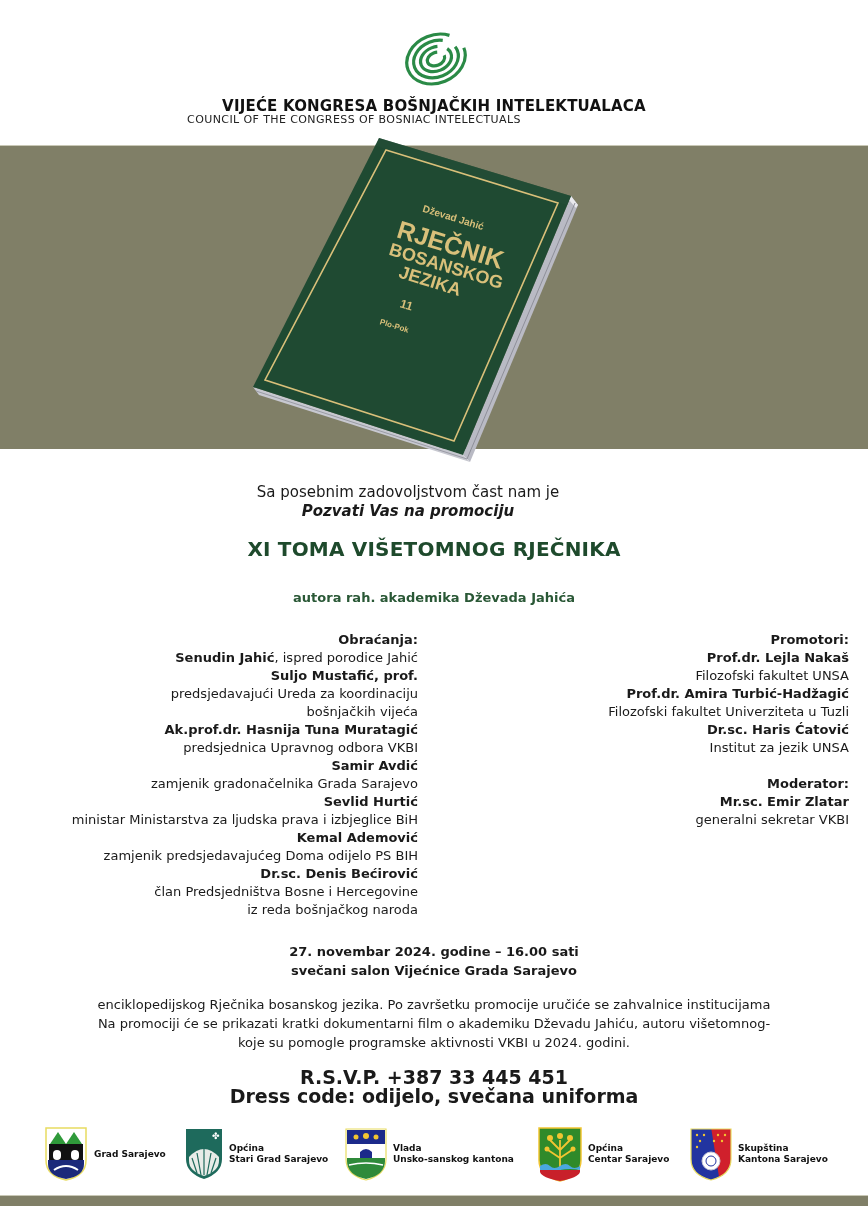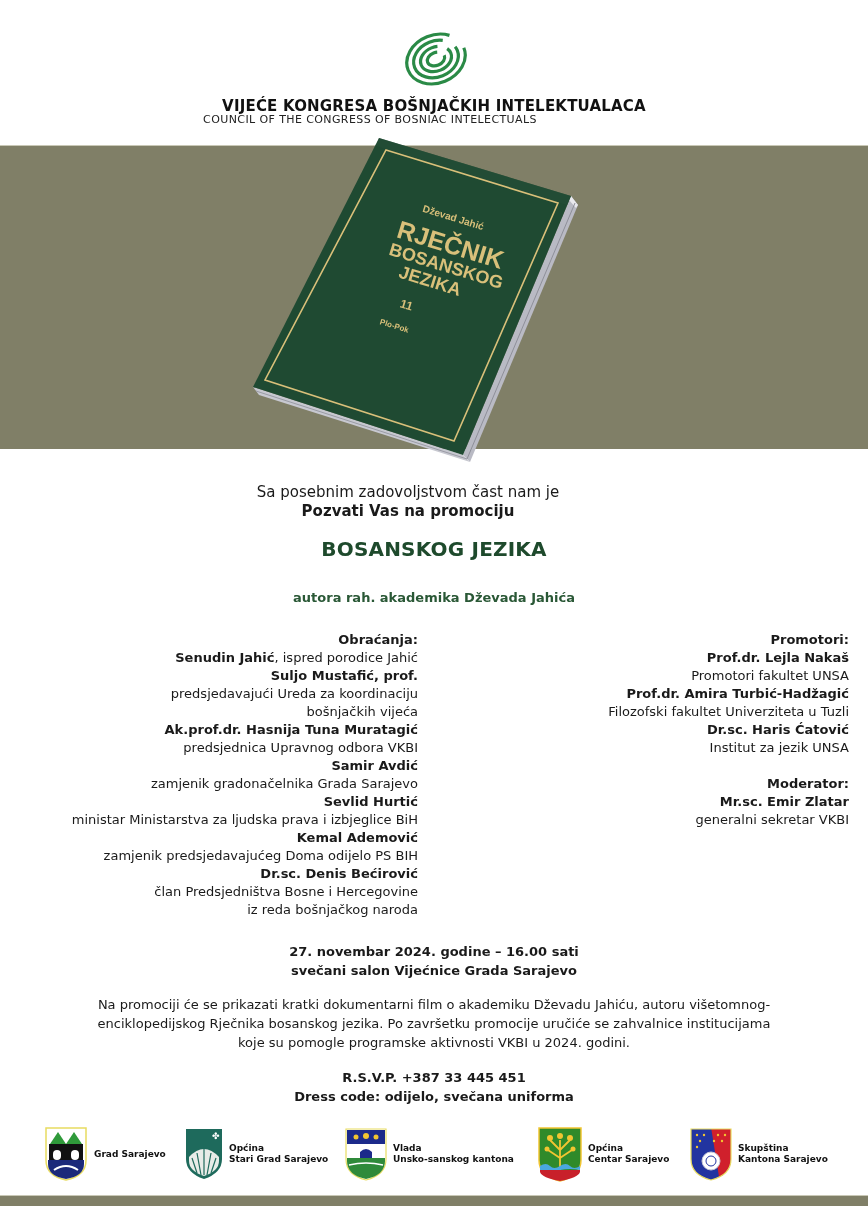--- a/index.html
+++ b/index.html
@@ -3,43 +3,43 @@
 <meta charset="utf-8">
 <style>
   * { box-sizing: border-box; margin: 0; padding: 0; }
   html, body { width: 868px; height: 1206px; background: #ffffff; overflow: hidden; }
   body { position: relative; font-family: "DejaVu Sans", sans-serif; color: #1a1a1a; }
 
   .header { position: absolute; top: 0; left: 0; width: 868px; height: 145px; text-align: center; }
   .logo { position: absolute; left: 402px; top: 30px; width: 66px; height: 60px; }
   .org-name-bs { position: absolute; top: 97px; left: 0; width: 868px; text-align: center;
     font-size: 15px; font-weight: bold; letter-spacing: 0.2px; color: #111; }
-  .org-name-en { position: absolute; top: 113px; left: 16px; width: 708px; text-align: center;
+  .org-name-en { position: absolute; top: 113px; left: 0; width: 708px; text-align: center;
     font-size: 11px; letter-spacing: 0.4px; color: #222; }
 
   .band { position: absolute; top: 146px; left: 0; width: 868px; height: 303px; background: #807f67; }
   .band-line { position: absolute; top: 145px; left: 0; width: 868px; height: 1px; background: #c9c8b6; }
   .book-svg { position: absolute; left: 0; top: 0; width: 868px; height: 470px; }
 
   .intro { position: absolute; top: 483px; left: 0; width: 816px; text-align: center; font-size: 15px; line-height: 19px; }
-  .intro .bold { font-weight: bold; }
+  .intro .bold { font-weight: bold; font-style: italic; }
 
   .title { position: absolute; top: 537px; left: 0; width: 868px; text-align: center;
     font-size: 20px; line-height: 24px; font-weight: bold; color: #1e4a2c; letter-spacing: 0.2px; }
   .subtitle { position: absolute; top: 590px; left: 0; width: 868px; text-align: center;
     font-size: 13px; font-weight: bold; color: #2a5836; }
 
   .col-left { position: absolute; top: 631px; left: 0; width: 418px; text-align: right; font-size: 13px; line-height: 18px; }
   .col-right { position: absolute; top: 631px; left: 449px; width: 400px; text-align: right; font-size: 13px; line-height: 18px; }
   .b { font-weight: bold; }
   .gap { height: 18px; }
 
   .event { position: absolute; top: 942px; left: 0; width: 868px; text-align: center; font-size: 13px; line-height: 19px; font-weight: bold; }
   .desc { position: absolute; top: 995px; left: 40px; width: 788px; text-align: center; font-size: 13px; line-height: 19px; }
-  .rsvp { position: absolute; top: 1068px; left: 0; width: 868px; text-align: center; font-size: 13px; line-height: 19px; font-weight: bold; }
+  .rsvp { position: absolute; top: 1068px; left: 0; width: 868px; text-align: center; font-size: 19px; line-height: 19px; font-weight: bold; }
 
   .sponsors { position: absolute; top: 1126px; left: 0; width: 868px; height: 60px; }
   .sponsor { position: absolute; top: 0; display: flex; align-items: center; height: 56px; }
   .sponsor svg { flex: none; }
   .sponsor-label { font-size: 9px; font-weight: bold; line-height: 11px; margin-left: 6px; color: #111; white-space: pre-line; }
 
   .footer-bar { position: absolute; top: 1195px; left: 0; width: 868px; height: 11px; background: #807f67; border-top: 1px solid #c9c8b6; }
 </style>
 </head>
 <body>
@@ -82,21 +82,21 @@
     <text x="4" y="118" font-size="8">Plo-Pok</text>
   </g>
 </svg>
 
 <div class="intro">
   <div>Sa posebnim zadovoljstvom čast nam je</div>
   <div class="bold">Pozvati Vas na promociju</div>
 </div>
 
 <div class="title">
-  <div>BOSANSKOG JEZIKA</div>
+  <div>XI TOMA VIŠETOMNOG RJEČNIKA</div>
 </div>
 <div class="subtitle">autora rah. akademika Dževada Jahića</div>
 
 <div class="col-left">
   <div class="b">Obraćanja:</div>
   <div><span class="b">Senudin Jahić</span><span>, ispred porodice Jahić</span></div>
   <div class="b">Suljo Mustafić, prof.</div>
   <div>predsjedavajući Ureda za koordinaciju</div>
   <div>bošnjačkih vijeća</div>
   <div class="b">Ak.prof.dr. Hasnija Tuna Muratagić</div>
@@ -108,39 +108,39 @@
   <div class="b">Kemal Ademović</div>
   <div>zamjenik predsjedavajućeg Doma odijelo PS BIH</div>
   <div class="b">Dr.sc. Denis Bećirović</div>
   <div>član Predsjedništva Bosne i Hercegovine</div>
   <div>iz reda bošnjačkog naroda</div>
 </div>
 
 <div class="col-right">
   <div class="b">Promotori:</div>
   <div class="b">Prof.dr. Lejla Nakaš</div>
-  <div>Promotori fakultet UNSA</div>
+  <div>Filozofski fakultet UNSA</div>
   <div class="b">Prof.dr. Amira Turbić-Hadžagić</div>
   <div>Filozofski fakultet Univerziteta u Tuzli</div>
   <div class="b">Dr.sc. Haris Ćatović</div>
   <div>Institut za jezik UNSA</div>
   <div class="gap"></div>
   <div class="b">Moderator:</div>
   <div class="b">Mr.sc. Emir Zlatar</div>
   <div>generalni sekretar VKBI</div>
 </div>
 
 <div class="event">
   <div>27. novembar 2024. godine – 16.00 sati</div>
   <div>svečani salon Vijećnice Grada Sarajevo</div>
 </div>
 
 <div class="desc">
+  <div>enciklopedijskog Rječnika bosanskog jezika. Po završetku promocije uručiće se zahvalnice institucijama</div>
   <div>Na promociji će se prikazati kratki dokumentarni film o akademiku Dževadu Jahiću, autoru višetomnog-</div>
-  <div>enciklopedijskog Rječnika bosanskog jezika. Po završetku promocije uručiće se zahvalnice institucijama</div>
   <div>koje su pomogle programske aktivnosti VKBI u 2024. godini.</div>
 </div>
 
 <div class="rsvp">
   <div>R.S.V.P. +387 33 445 451</div>
   <div>Dress code: odijelo, svečana uniforma</div>
 </div>
 
 <div class="sponsors">
   <div class="sponsor" style="left:44px;">

